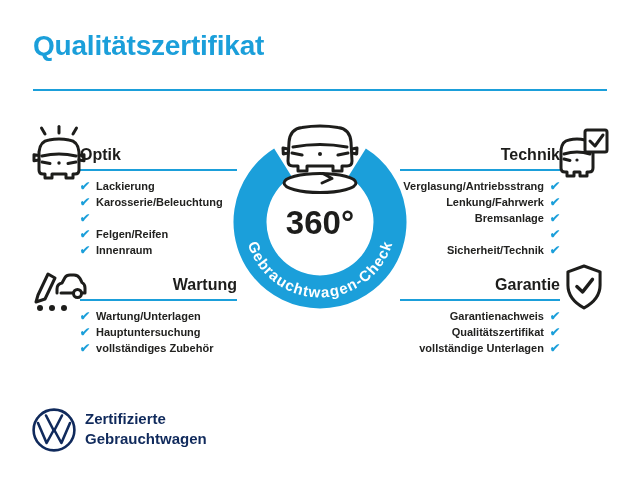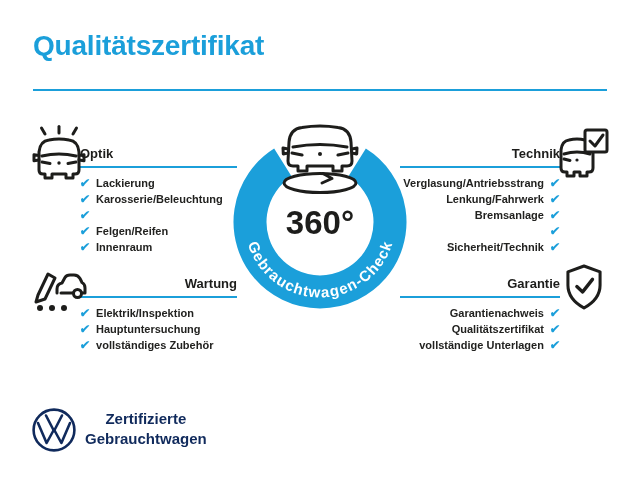--- a/index.html
+++ b/index.html
@@ -29,21 +29,21 @@
 
   
   .section{position:absolute;width:212px;}
   .section .icon{position:absolute;top:0;}
   .section.left .icon{left:0;}
   .section.right .icon{right:0;}
   .section .content{padding-top:21px;}
   .section.left .content{margin-left:49px;width:157px;}
   .section.right .content{margin-right:52px;width:160px;margin-left:auto;}
   .section h2{
-    margin:0 0 5px;font-size:13px;font-weight:bold;color:var(--ink);
+    margin:0 0 5px;font-size:16px;font-weight:bold;color:var(--ink);
   }
   .section.right h2{text-align:right;}
   .rule{height:2px;background:var(--accent);width:100%;}
   ul.checklist{list-style:none;margin:7px 0 0;padding:0;}
   li.check-item{
     display:flex;align-items:baseline;line-height:16px;
     font-size:11px;font-weight:bold;color:#222220;
   }
   .section.right li.check-item{flex-direction:row-reverse;}
   .check{
@@ -61,21 +61,21 @@
   #sec-garantie .icon{top:6px;right:3px;}
 
   
   .center-badge{position:absolute;left:225px;top:113px;width:190px;height:205px;}
   .center-badge svg{display:block;}
 
   
   .footer-logo{position:absolute;left:31px;top:407px;}
   .footer-text{
     position:absolute;left:85px;top:409px;
-    font-size:15px;font-weight:bold;line-height:20px;color:var(--navy);text-align:center;
+    font-size:15px;font-weight:bold;line-height:20px;color:var(--navy);
   }
 
   svg .stroke{fill:none;stroke:var(--ink);stroke-width:3;stroke-linecap:round;stroke-linejoin:round;}
   svg .fillw{fill:#ffffff;}
   svg .dot{fill:var(--ink);stroke:none;}
 </style>
 </head>
 <body>
 
 <div class="page">
@@ -185,21 +185,21 @@
         <circle class="dot" cx="33" cy="50" r="3"></circle>
       </svg>
     </span>
     <div class="content">
       <h2>Wartung</h2>
       <div class="rule"></div>
       <ul class="checklist">
 
           <li class="check-item">
             <span class="check">✔</span>
-            <span class="item-label">Elektrik/Inspektion</span>
+            <span class="item-label">Wartung/Unterlagen</span>
           </li>
 
           <li class="check-item">
             <span class="check">✔</span>
             <span class="item-label">Hauptuntersuchung</span>
           </li>
 
           <li class="check-item">
             <span class="check">✔</span>
             <span class="item-label">vollständiges Zubehör</span>

